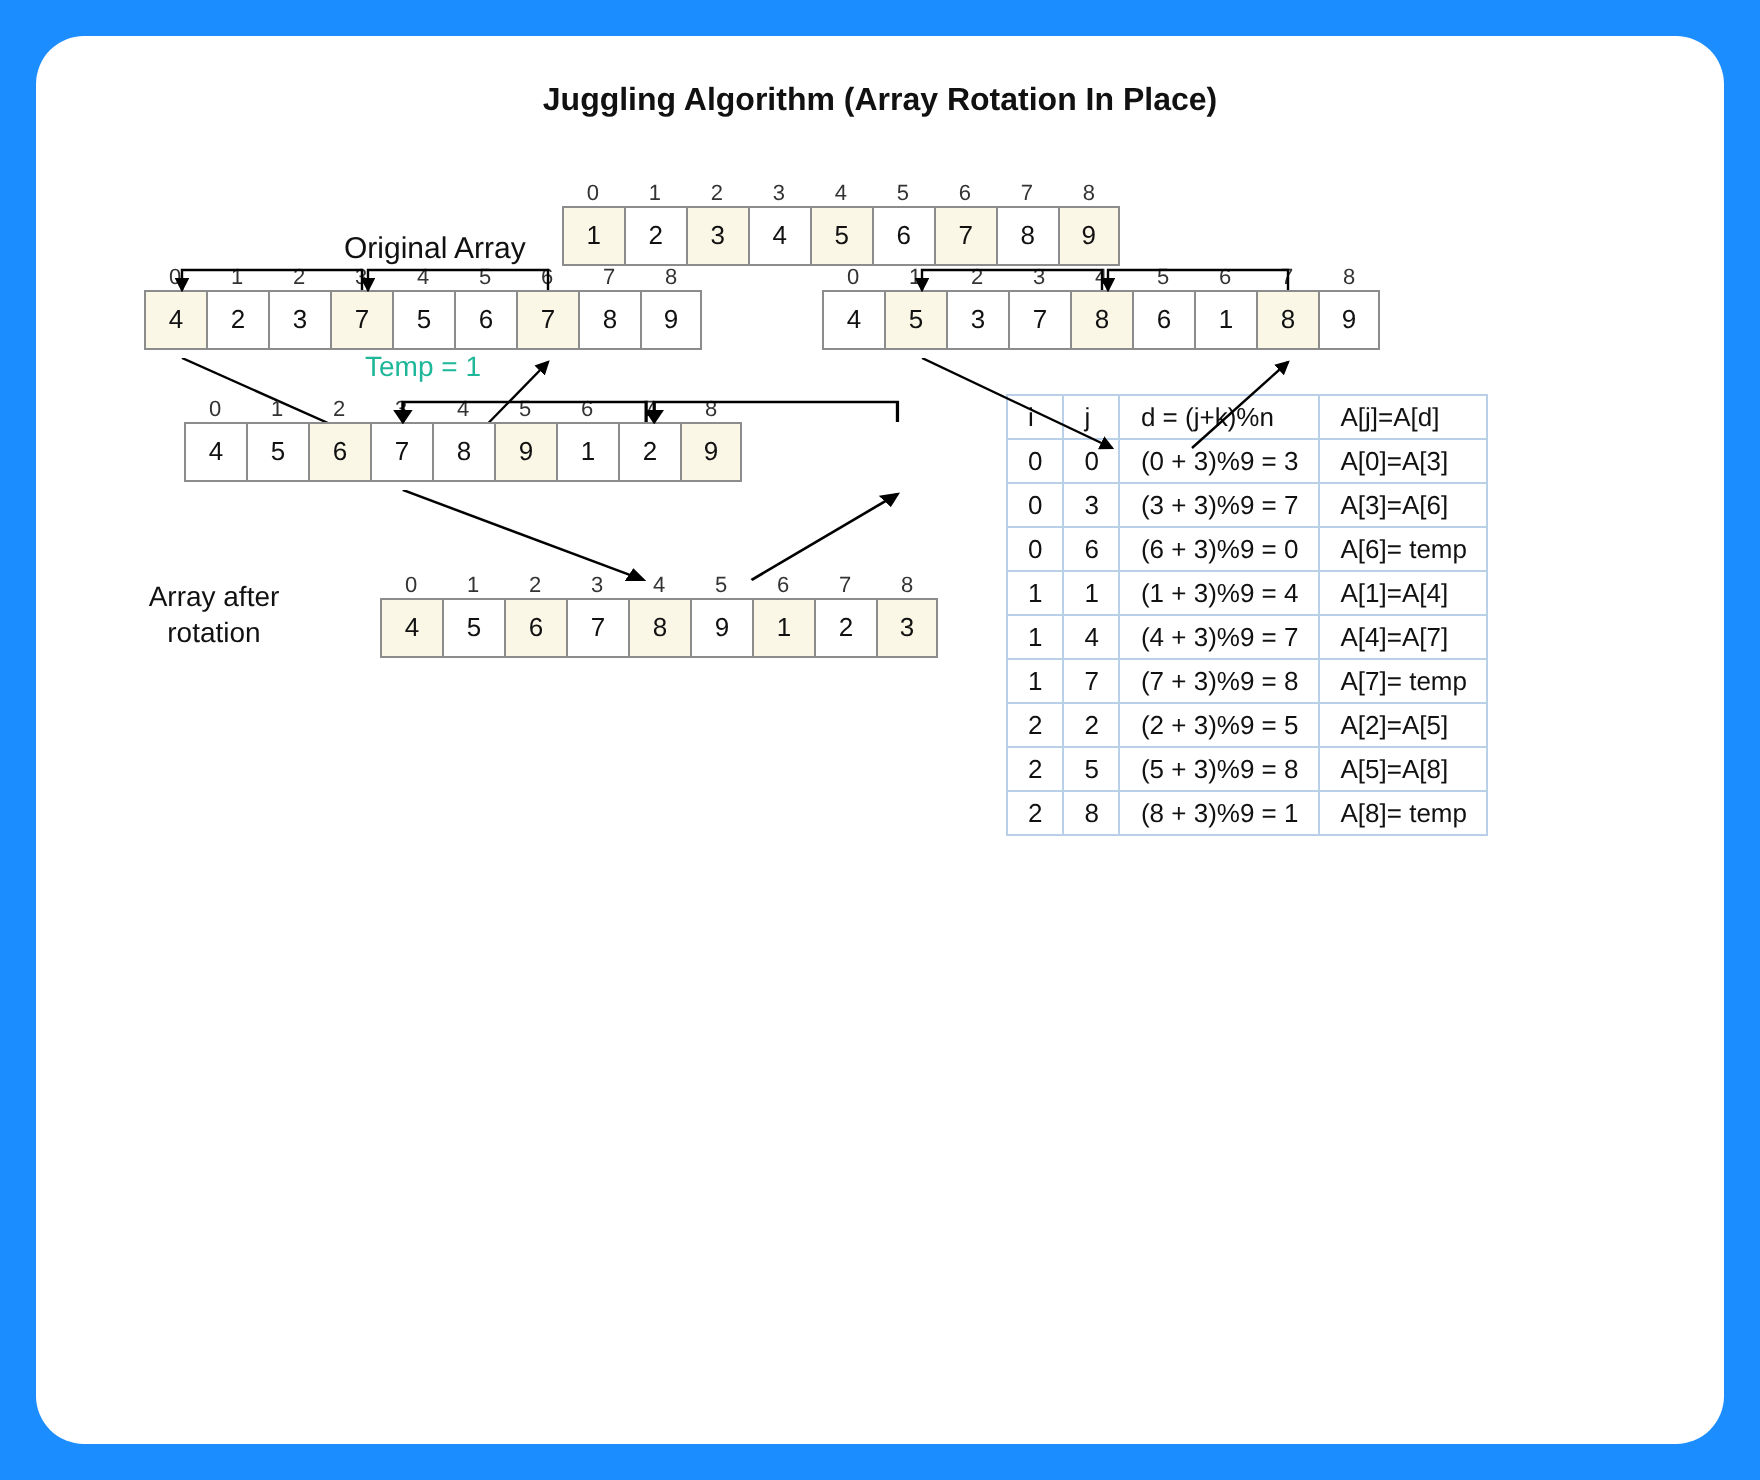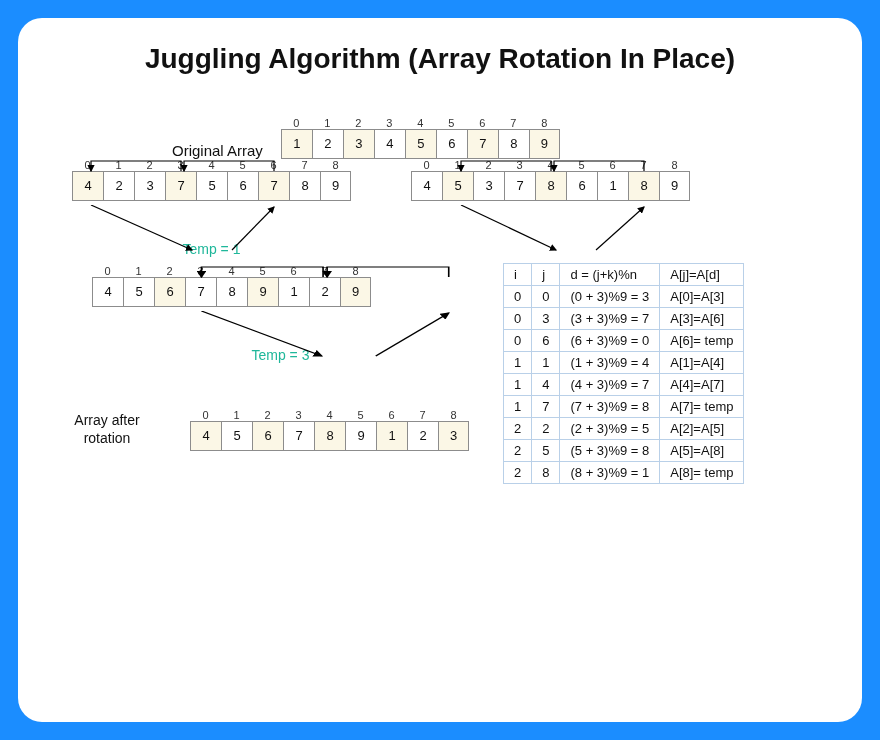--- a/index.html
+++ b/index.html
@@ -15,23 +15,23 @@
     border-radius: 24px;
     width: 100%;
     height: 100%;
     padding: 22px 34px 18px 34px;
     color: #111;
     position: relative;
   }
   h1 {
     text-align: center;
     font-weight: 700;
-    font-size: 28px;
+    font-size: 16px;
     line-height: 1.35;
-    margin-bottom: 28px;
+    margin-bottom: 18px;
   }
   .row { display: flex; align-items: flex-end; gap: 18px; }
   .label { font-size: 15px; margin-top: 36px; }
   .final-label { text-align: center; width: 110px; font-size: 14px; line-height: 1.25; }
   .array-wrap { display: inline-block; }
   .indices { display: flex; }
   .indices span { width: 31px; text-align: center; font-size: 11px; color: #333; }
   .cells { display: flex; }
   .cells span {
     width: 31px; height: 30px;
@@ -40,21 +40,21 @@
     display: flex; align-items: center; justify-content: center;
     font-size: 13px;
     background: #fbf7e6;
   }
   .cells span:last-child { border-right: 1px solid #8c8c8c; }
   .cells span.plain { background: #fff; }
   .desc { font-size: 16px; margin: 20px 0 14px 20px; max-width: 480px; line-height: 1.35; }
 
   .steps { display: flex; gap: 60px; margin-left: 20px; margin-bottom: 8px; position: relative; }
   .step { position: relative; }
-  .temp { color: #1fb79a; font-size: 14px; text-align: center; margin-top: 40px; }
+  .temp { color: #1fb79a; font-size: 14px; text-align: center; }
   .step svg.top-arrows { position:absolute; left:0; top:-2px; width:100%; height:16px; pointer-events:none; }
   .step svg.bottom-arrows { position:absolute; left:0; top:46px; width:100%; height:60px; pointer-events:none; }
   svg line, svg path { stroke:#000; stroke-width:1.2; fill:none; }
   marker polygon { fill:#000; }
 
   .lower { display:flex; gap:34px; align-items:flex-start; margin-top:8px; }
   .left-col { flex:0 0 auto; }
   .step3 { margin: 0 0 8px 40px; position:relative; }
   .final-row { display:flex; align-items:center; gap:28px; margin-top:46px; }
 
@@ -214,21 +214,20 @@
               <span>9</span>
               <span class="plain">1</span>
               <span class="plain">2</span>
               <span>9</span>
             </div>
         </div>
         <svg class="bottom-arrows" viewBox="0 0 279 60" preserveAspectRatio="none">
           <path d="M81 0 L170 45" marker-end="url(#ah)"></path>
           <path d="M210 45 L264 2" marker-end="url(#ah)"></path>
         </svg>
-        <div class="temp">Temp =  3</div>
       </div>
 
       <div class="final-row">
         <div class="final-label">Array after rotation</div>
         <div class="array-wrap">
           <div class="indices">
               <span>0</span>
               <span>1</span>
               <span>2</span>
               <span>3</span>

